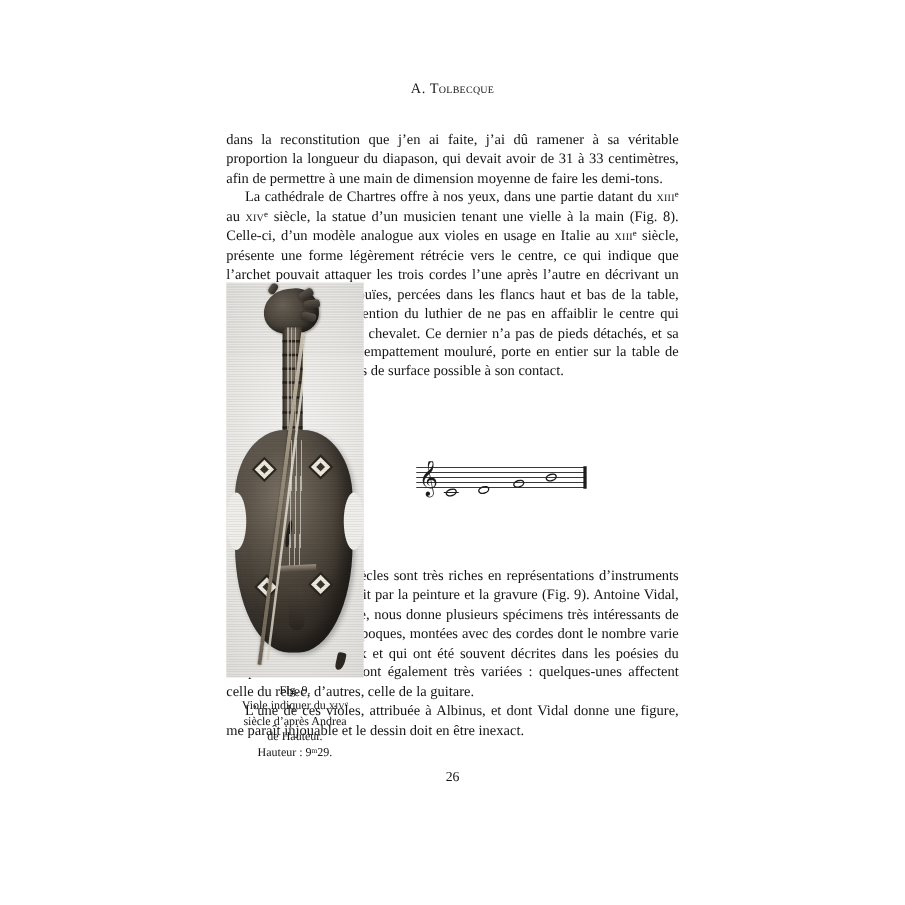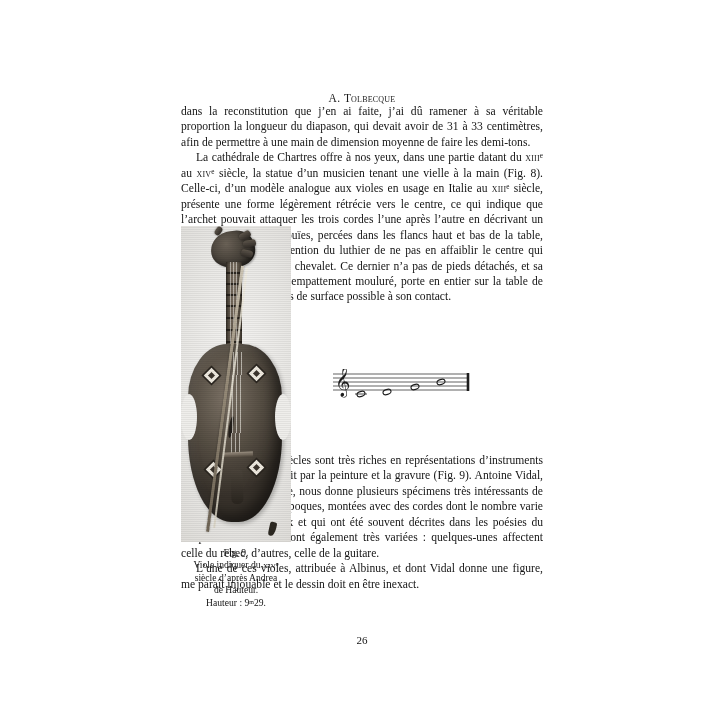--- a/index.html
+++ b/index.html
@@ -19,21 +19,21 @@
     position: relative;
     width: 724px;
     height: 724px;
     background: #ffffff;
   }
 
   
   .running-head {
     position: absolute;
     left: 181px;
-    top: 92px;
+    top: 65px;
     width: 362px;
     text-align: center;
     font-size: 11.5px;
     letter-spacing: 0.4px;
     font-variant: small-caps;
     color: #1a1a1a;
   }
   .running-head .initial { font-variant: normal; }
 
   
@@ -284,21 +284,21 @@
     left: 331px;
     top: 369px;
     width: 143px;
     height: 30px;
   }
 
   
   .folio {
     position: absolute;
     left: 181px;
-    top: 634px;
+    top: 616px;
     width: 362px;
     text-align: center;
     font-size: 11px;
     color: #141414;
   }
 </style>
 </head>
 <body>
 
 <div id="page">

